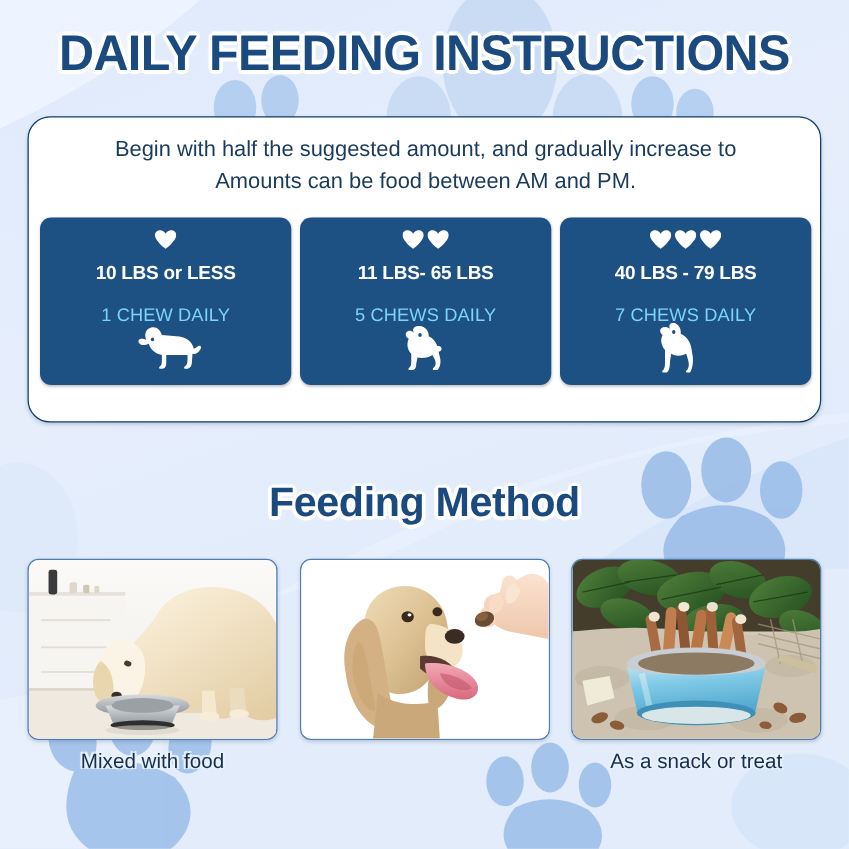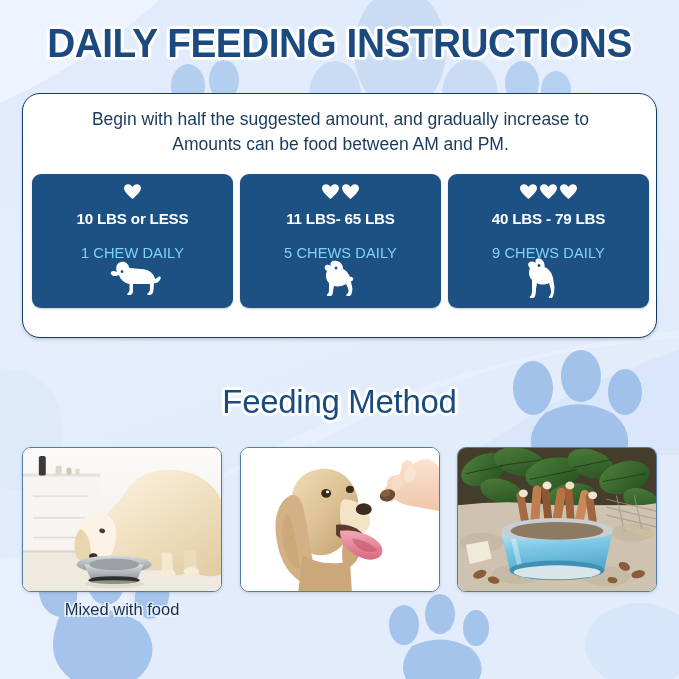--- a/index.html
+++ b/index.html
@@ -140,21 +140,21 @@
   .card-dog svg { display: block; }
 
   
   #feeding-method-title {
     position: absolute;
     top: 383px;
     left: 0;
     width: 679px;
     text-align: center;
     font-size: 33px;
-    font-weight: normal;
+    font-weight: bold;
     color: #1b4a7e;
     letter-spacing: -0.3px;
     text-shadow:
       -2px -2px 0 #ffffff,  2px -2px 0 #ffffff,
       -2px  2px 0 #ffffff,  2px  2px 0 #ffffff,
       -3px  0   0 #ffffff,  3px  0   0 #ffffff,
        0   -3px 0 #ffffff,  0    3px 0 #ffffff,
        0 0 6px #ffffff;
   }
 
@@ -328,21 +328,21 @@
               <path d="M12 21 C 2 13 0 8 0 5.5 C0 2 2.8 0 5.8 0 C8.3 0 10.7 1.6 12 4 C13.3 1.6 15.7 0 18.2 0 C21.2 0 24 2 24 5.5 C24 8 22 13 12 21 Z" fill="#ffffff"></path>
             </svg>
           <svg width="17" height="16" viewBox="0 0 24 22">
               <path d="M12 21 C 2 13 0 8 0 5.5 C0 2 2.8 0 5.8 0 C8.3 0 10.7 1.6 12 4 C13.3 1.6 15.7 0 18.2 0 C21.2 0 24 2 24 5.5 C24 8 22 13 12 21 Z" fill="#ffffff"></path>
             </svg>
           <svg width="17" height="16" viewBox="0 0 24 22">
               <path d="M12 21 C 2 13 0 8 0 5.5 C0 2 2.8 0 5.8 0 C8.3 0 10.7 1.6 12 4 C13.3 1.6 15.7 0 18.2 0 C21.2 0 24 2 24 5.5 C24 8 22 13 12 21 Z" fill="#ffffff"></path>
             </svg>
         </div>
         <div class="card-weight">40 LBS - 79 LBS</div>
-        <div class="card-dose">9  CHEWS DAILY</div>
+        <div class="card-dose">7  CHEWS DAILY</div>
         <div class="card-dog">
           <svg width="56" height="44" viewBox="0 0 112 88">
             <path fill="#ffffff" d="M30 10 C26 2 34 -2 40 2 C46 6 48 12 47 18
               C56 22 62 30 64 40 L66 52 C68 62 66 74 62 80 L57 80
               C55 80 55 77 57 76 C60 74 61 68 59 60 L56 50
               C48 54 38 54 32 50 L30 62 C30 72 28 80 24 80 L19 80
               C17 80 17 77 19 76 C22 74 22 68 22 60 L22 44
               C16 38 14 28 18 20 C14 17 13 12 16 9 C20 6 26 7 30 10 Z"></path>
             <ellipse cx="36" cy="15" rx="2.8" ry="3.2" fill="#1d5183"></ellipse>
           </svg>
@@ -575,16 +575,17 @@
             <ellipse cx="168" cy="120" rx="6" ry="4" transform="rotate(26 168 120)"></ellipse>
             <ellipse cx="182" cy="128" rx="7" ry="4" transform="rotate(-12 182 128)"></ellipse>
             <ellipse cx="156" cy="134" rx="5" ry="3" transform="rotate(8 156 134)"></ellipse>
           </g>
 
           <path fill="#f0ead9" d="M8 98 L30 94 L34 112 L12 118 Z"></path>
 
           <path fill="#cbbf9e" d="M168 76 L198 86 L196 92 L166 82 Z"></path>
         </svg>
       </div>
+      <div class="method-caption">As a snack or treat</div>
     </div>
 
   </div>
 </div>
 
 </body></html>

